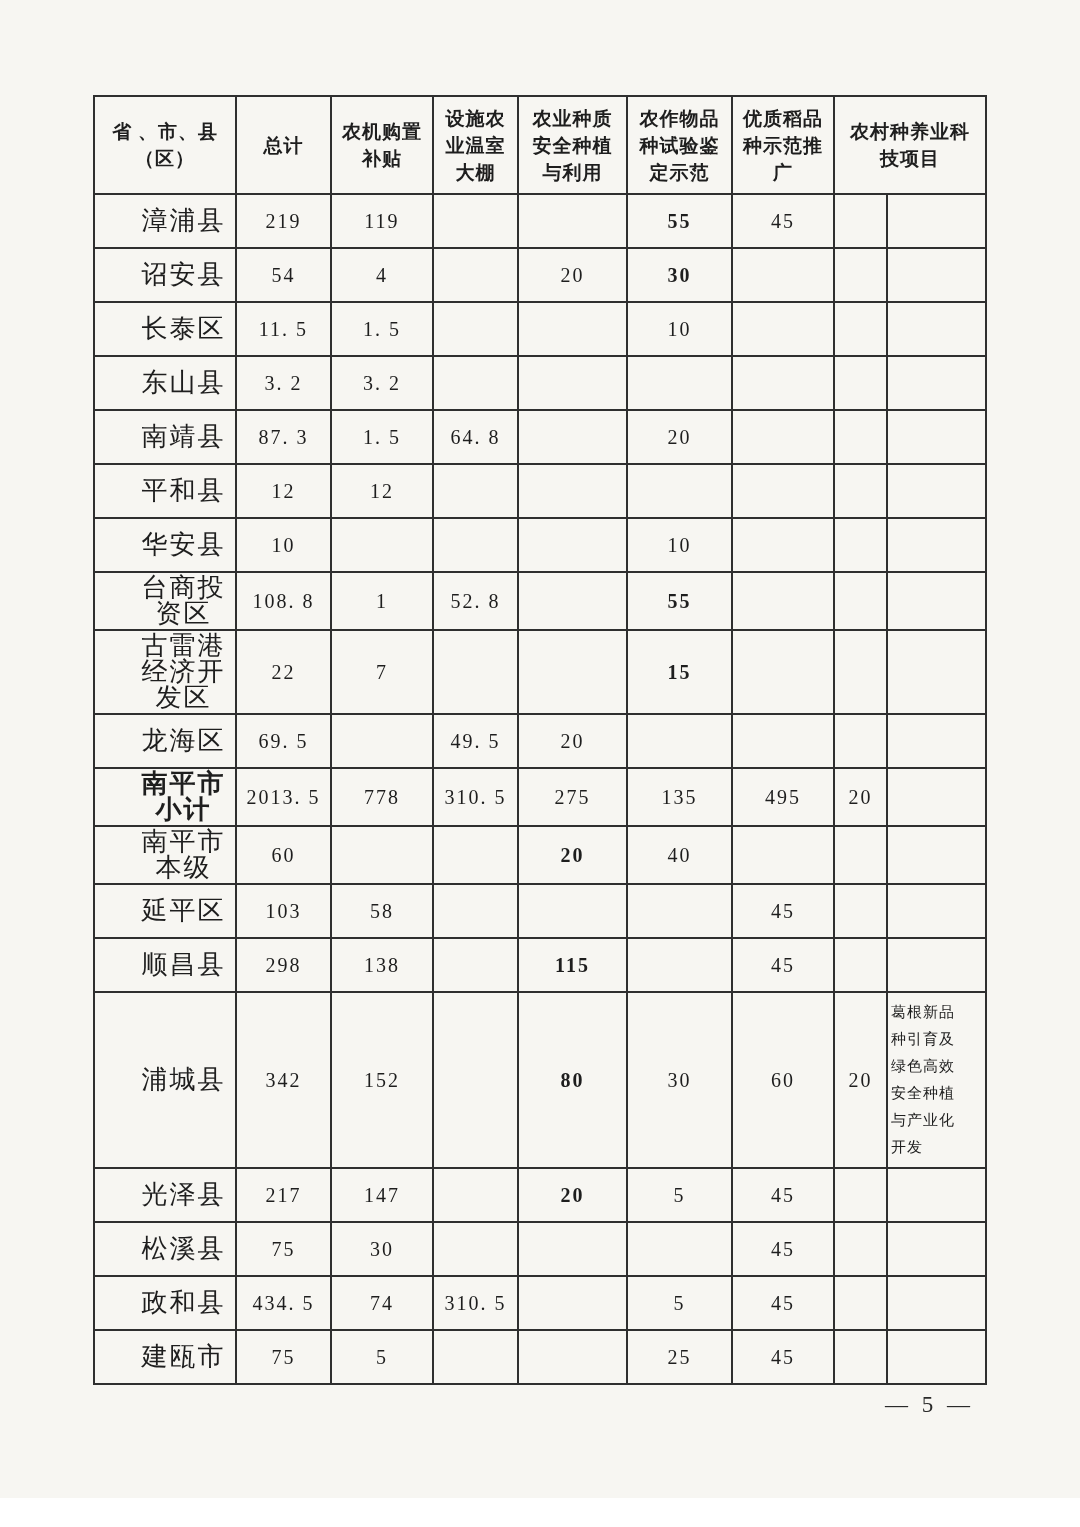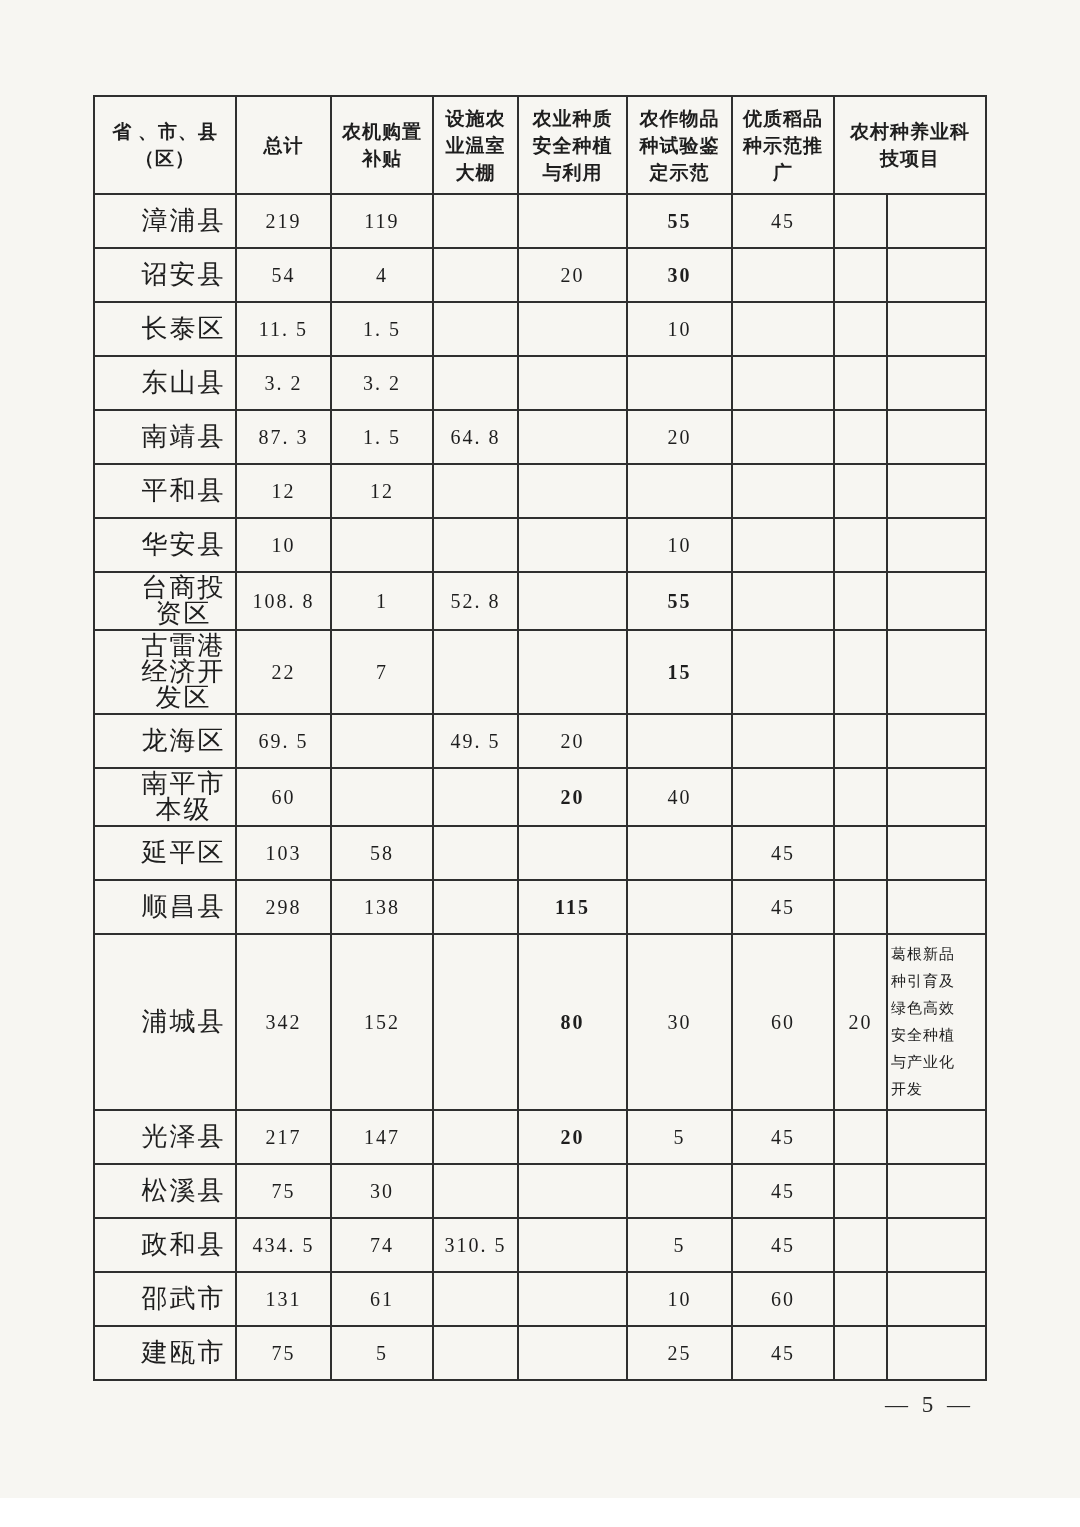--- a/index.html
+++ b/index.html
@@ -208,20 +208,31 @@
           <td>69. 5</td>
           <td></td>
           <td>49. 5</td>
           <td>20</td>
           <td></td>
           <td></td>
           <td></td>
           <td class="note"></td>
         </tr>
         <tr>
+          <td class="name b">南平市小计</td>
+          <td>2013. 5</td>
+          <td>778</td>
+          <td>310. 5</td>
+          <td>275</td>
+          <td>135</td>
+          <td>495</td>
+          <td>20</td>
+          <td class="note"></td>
+        </tr>
+        <tr>
           <td class="name">南平市本级</td>
           <td>60</td>
           <td></td>
           <td></td>
           <td class="b">20</td>
           <td>40</td>
           <td></td>
           <td></td>
           <td class="note"></td>
         </tr>
@@ -290,31 +301,20 @@
           <td>434. 5</td>
           <td>74</td>
           <td>310. 5</td>
           <td></td>
           <td>5</td>
           <td>45</td>
           <td></td>
           <td class="note"></td>
         </tr>
         <tr>
-          <td class="name">邵武市</td>
-          <td>131</td>
-          <td>61</td>
-          <td></td>
-          <td></td>
-          <td>10</td>
-          <td>60</td>
-          <td></td>
-          <td class="note"></td>
-        </tr>
-        <tr>
           <td class="name">建瓯市</td>
           <td>75</td>
           <td>5</td>
           <td></td>
           <td></td>
           <td>25</td>
           <td>45</td>
           <td></td>
           <td class="note"></td>
         </tr>

